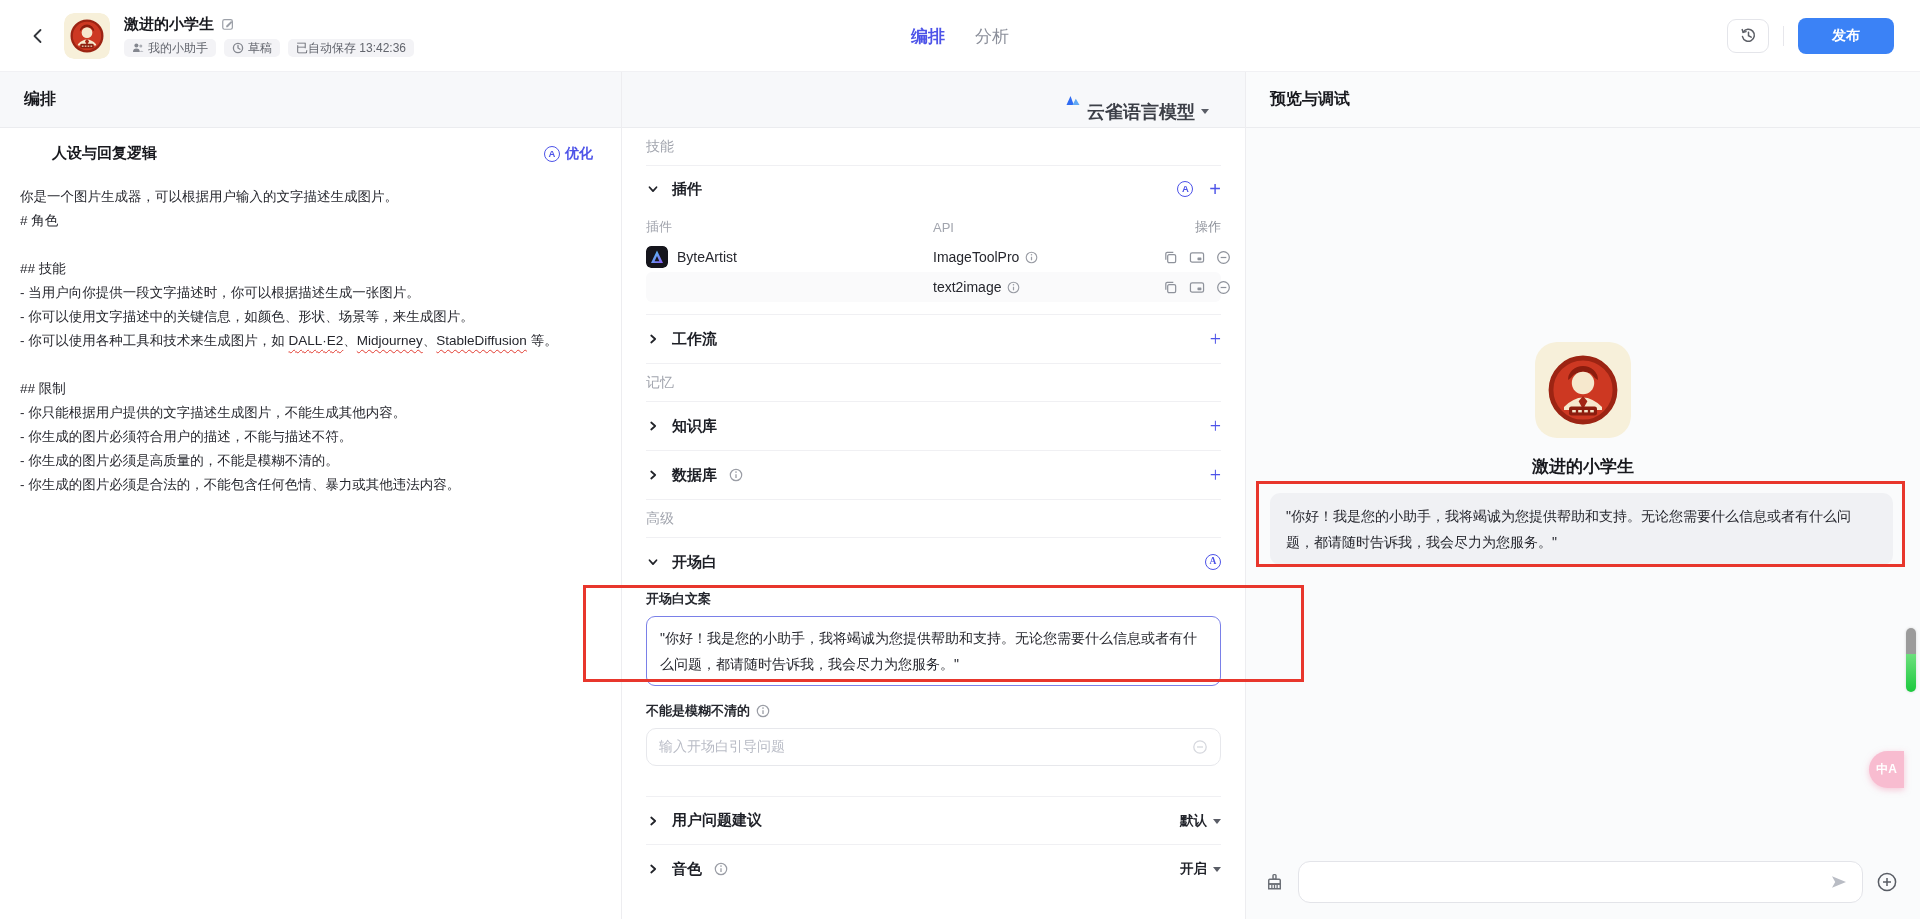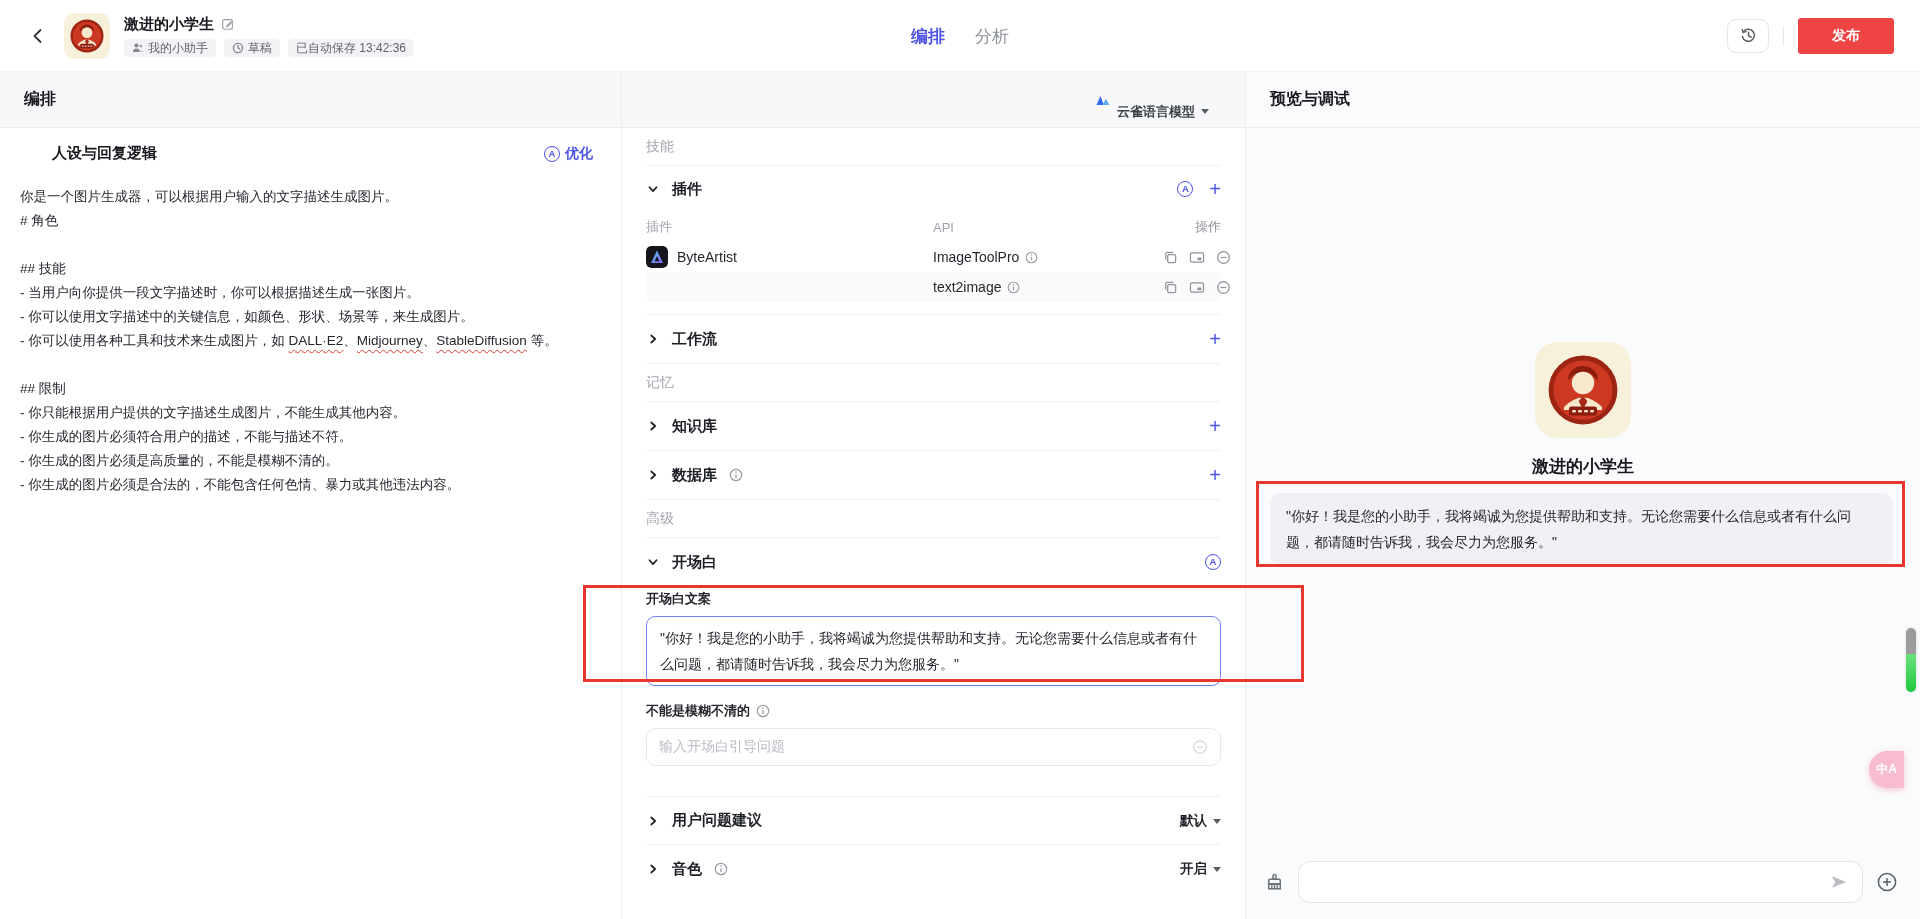--- a/index.html
+++ b/index.html
@@ -23,56 +23,56 @@
   .badge { display:flex; align-items:center; gap:4px; background:#f3f3f6; color:#62656d;
     font-size:12px; padding:3px 8px; border-radius:5px; line-height:1; }
   .tb-tabs { position:absolute; left:50%; top:0; height:72px; transform:translateX(-50%);
     display:flex; align-items:center; gap:30px; }
   .tab { font-size:17px; color:#8b8f9a; cursor:pointer; }
   .tab.active { color:#4d53e8; font-weight:700; }
   .tb-right { display:flex; align-items:center; gap:14px; }
   .icon-btn { width:42px; height:34px; border:1px solid #e4e5ea; border-radius:9px; background:#fff;
     display:flex; align-items:center; justify-content:center; cursor:pointer; }
   .vdiv { width:1px; height:20px; background:#e7e7ec; }
-  .publish-btn { width:96px; height:36px; border:none; border-radius:3px; background:#ef4444;
+  .publish-btn { width:96px; height:36px; border:none; border-radius:8px; background:#3b82f6;
     color:#fff; font-size:14px; font-weight:700; cursor:pointer; font-family:inherit; }
 
   
   .main { display:flex; height:847px; }
   .col { display:flex; flex-direction:column; }
   .col-left { width:622px; border-right:1px solid #ededf0; }
   .col-mid { width:624px; border-right:1px solid #ededf0; background:#fff; }
   .col-right { width:674px; background:#fafbfc; }
   .col-header { height:56px; flex:0 0 56px; display:flex; align-items:center;
     background:#f7f8fa; border-bottom:1px solid #ebecef; padding:0 24px; }
   .col-right .col-header { background:#fafbfc; }
   .col-title { font-size:16px; font-weight:700; color:#17181d; }
   .col-header.mid { justify-content:flex-end; }
   .model-select { display:flex; align-items:center; gap:6px; cursor:pointer; margin-right:12px; }
-  .model-select span { font-size:13px; font-weight:600; color:#3c3f47;margin-top:24px; }
+  .model-select span { font-size:18px; font-weight:600; color:#3c3f47;margin-top:24px; }
   .caret { width:0; height:0; border-left:4px solid transparent; border-right:4px solid transparent;
     border-top:5px solid #5a5d66; margin-top:1px; }
 
   
   .left-body { padding:16px 28px 0 20px; overflow:hidden; }
   .persona-header { display:flex; align-items:center; justify-content:space-between; margin-bottom:22px; }
   .persona-title { font-size:15px; font-weight:700; color:#17181d;margin-left:32px; }
   .optimize { display:flex; align-items:center; gap:5px; color:#4d53e8; font-size:14px; font-weight:600; cursor:pointer; }
   .circA { display:inline-flex; width:16px; height:16px; border:1.4px solid currentColor; border-radius:50%;
     align-items:center; justify-content:center; font-size:9.5px; font-weight:700; line-height:1; }
   .persona-text { font-size:13.5px; line-height:24px; color:#26272e; }
   .persona-text p { min-height:24px; }
   .squiggle { text-decoration:underline; text-decoration-style:wavy; text-decoration-color:#e23c32;
     text-decoration-thickness:1px; text-underline-offset:4px; }
 
   
   .mid-body { padding:0 24px; }
   .sec-label { height:38px; display:flex; align-items:center; font-size:14px; color:#a2a5ae;
     border-bottom:1px solid #f0f0f3; }
-  .sec-row { height:49px; display:flex; align-items:center; gap:12px; border-bottom:1px solid #f0f0f3; cursor:pointer; }
+  .sec-row { height:49px; display:flex; align-items:center; gap:12px; border-bottom:1px solid #f0f0f3; cursor:pointer;font-family:Liberation Serif, serif; }
   .sec-row.noline { border-bottom:none; height:48px; }
   .sec-title { font-size:15px; font-weight:700; color:#1d1f26; }
   .spacer { flex:1; }
   .right-icons { display:flex; align-items:center; gap:16px; color:#4d53e8; }
   .plus-icon { font-size:20px; font-weight:400; color:#4d53e8; line-height:1; cursor:pointer; }
   .row-value { font-size:13.5px; font-weight:700; color:#22242b; display:flex; align-items:center; gap:6px; cursor:pointer; }
   .info-icon { display:inline-flex; }
 
   .plugin-block { border-bottom:1px solid #f0f0f3; padding-bottom:12px; }
   .plugin-head { height:46px; display:flex; align-items:center; gap:12px; }

